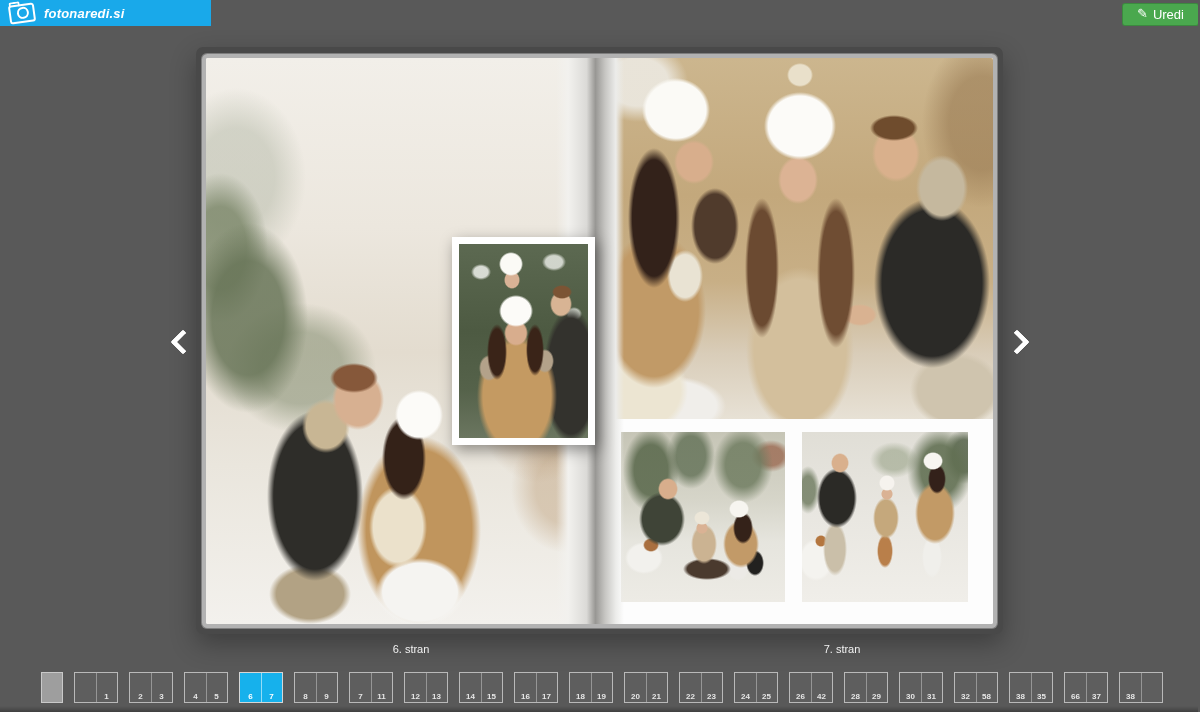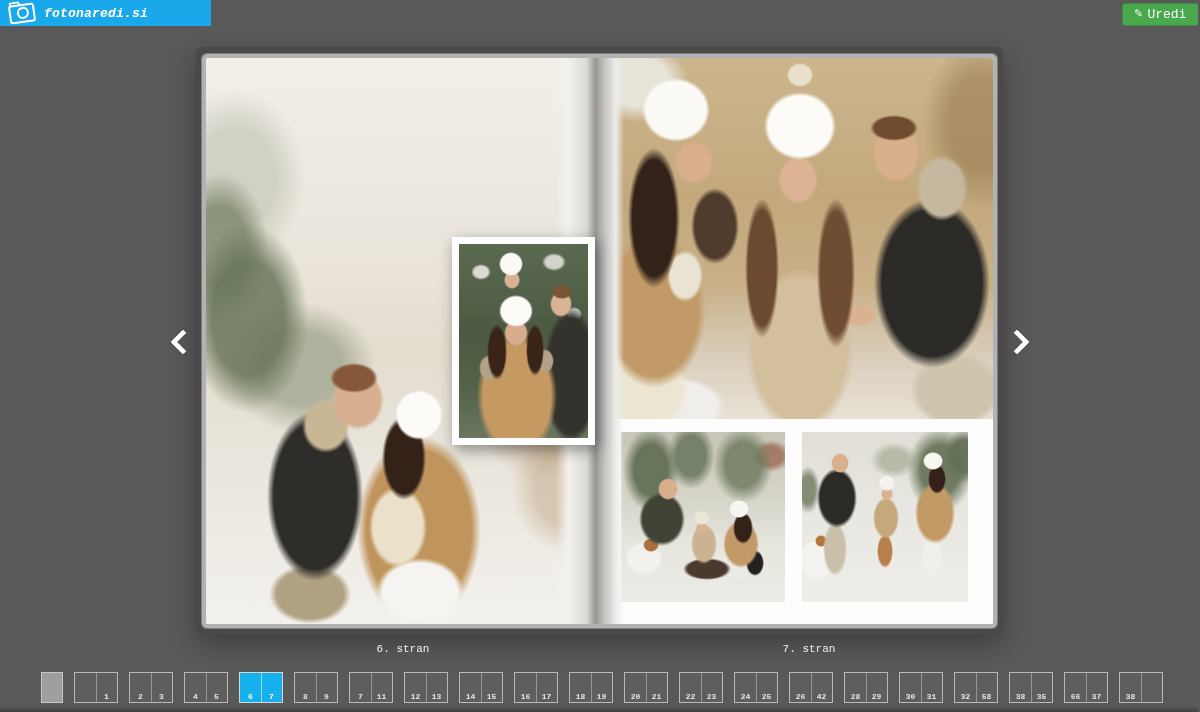--- a/index.html
+++ b/index.html
@@ -1,17 +1,17 @@
 <!DOCTYPE html>
 <html><head>
 <meta charset="utf-8">
 <style>
   html,body{margin:0;padding:0;background:#595959;}
   #app{position:relative;width:1198px;height:712px;background:#595959;overflow:hidden;
-       font-family:Liberation Mono, monospace;-webkit-font-smoothing:antialiased;}
+       font-family:Liberation Sans, sans-serif;-webkit-font-smoothing:antialiased;}
 
   
   .brand-bar{position:absolute;left:0;top:0;width:211px;height:26px;background:var(--brand,#19A9EA);
              display:flex;align-items:center;padding-left:9px;box-sizing:border-box;}
   .cam{position:relative;width:22px;height:15px;border:2px solid #fff;border-radius:3px;
        transform:rotate(-8deg);background:transparent;flex:0 0 auto;}
   .cam::before{content:'';position:absolute;left:6px;top:1px;width:8px;height:8px;border:2px solid #fff;border-radius:50%;}
   .cam::after{content:'';position:absolute;left:-1px;top:-5px;width:7px;height:3px;border:2px solid #fff;border-bottom:none;border-radius:2px 2px 0 0;}
   .brand-label{color:#fff;font-size:13px;font-style:italic;font-weight:bold;margin-left:9px;letter-spacing:.2px;}
 
@@ -196,22 +196,22 @@
     </div>
   </div>
 
   <div class="nav-arrow" style="left:162px;top:324px;">
     <span class="chev left"></span>
   </div>
   <div class="nav-arrow" style="left:1002px;top:324px;">
     <span class="chev right"></span>
   </div>
 
-  <div class="page-label" style="left:358px;">6. stran</div>
-  <div class="page-label" style="left:764px;">7. stran</div>
+  <div class="page-label" style="left:366px;">6. stran</div>
+  <div class="page-label" style="left:797px;">7. stran</div>
 
   <div class="pager">
       <div class="thumb cover"></div>
       <div class="thumb">
         <span class="pg left"></span>
         <span class="pg right">1</span>
       </div>
       <div class="thumb">
         <span class="pg left">2</span>
         <span class="pg right">3</span>

